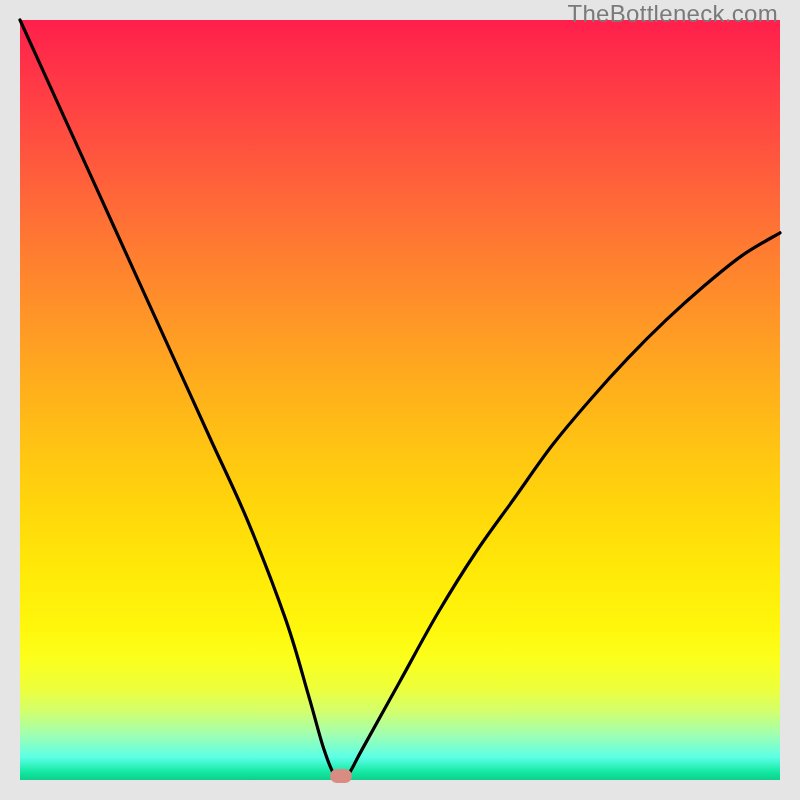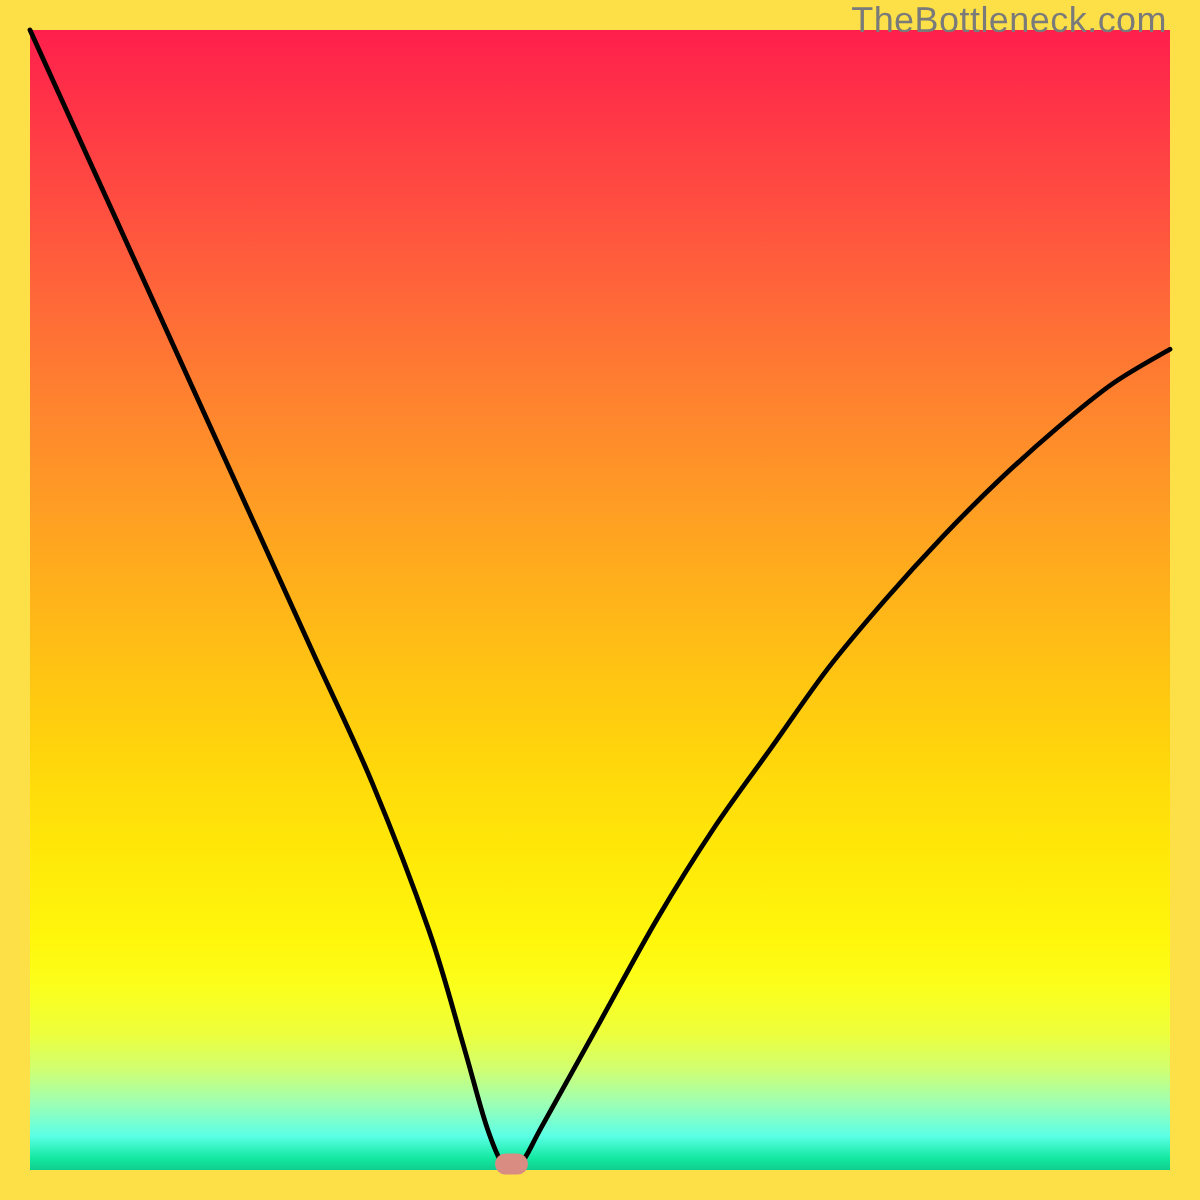--- a/index.html
+++ b/index.html
@@ -4,21 +4,21 @@
 <style>
   body {
     margin: 0;
     padding: 0;
     background: #fff;
   }
   .container {
     position: relative;
     width: 800px;
     height: 800px;
-    background: #fde047;
+    background: #e5e5e5;
   }
   .plot-area {
     position: absolute;
     left: 20px;
     top: 20px;
     width: 760px;
     height: 760px;
     background: linear-gradient(to bottom,
       #ff1f4c 0%,
       #ff3846 8%,

